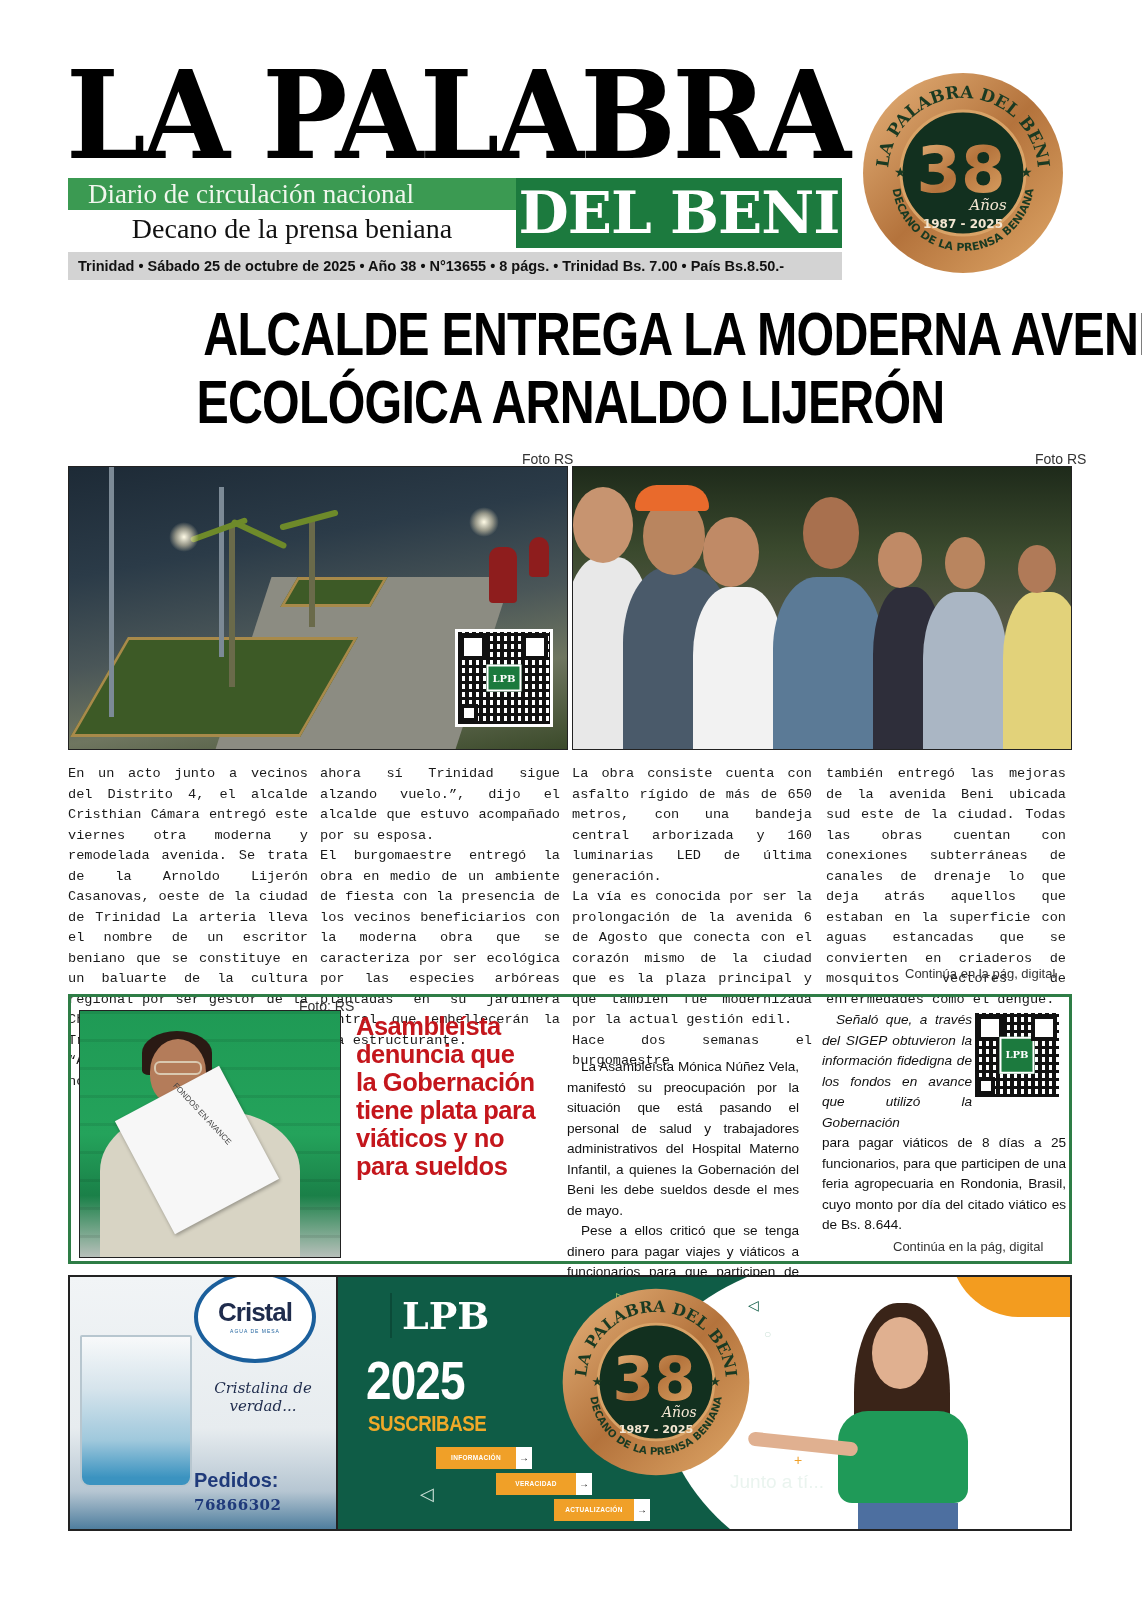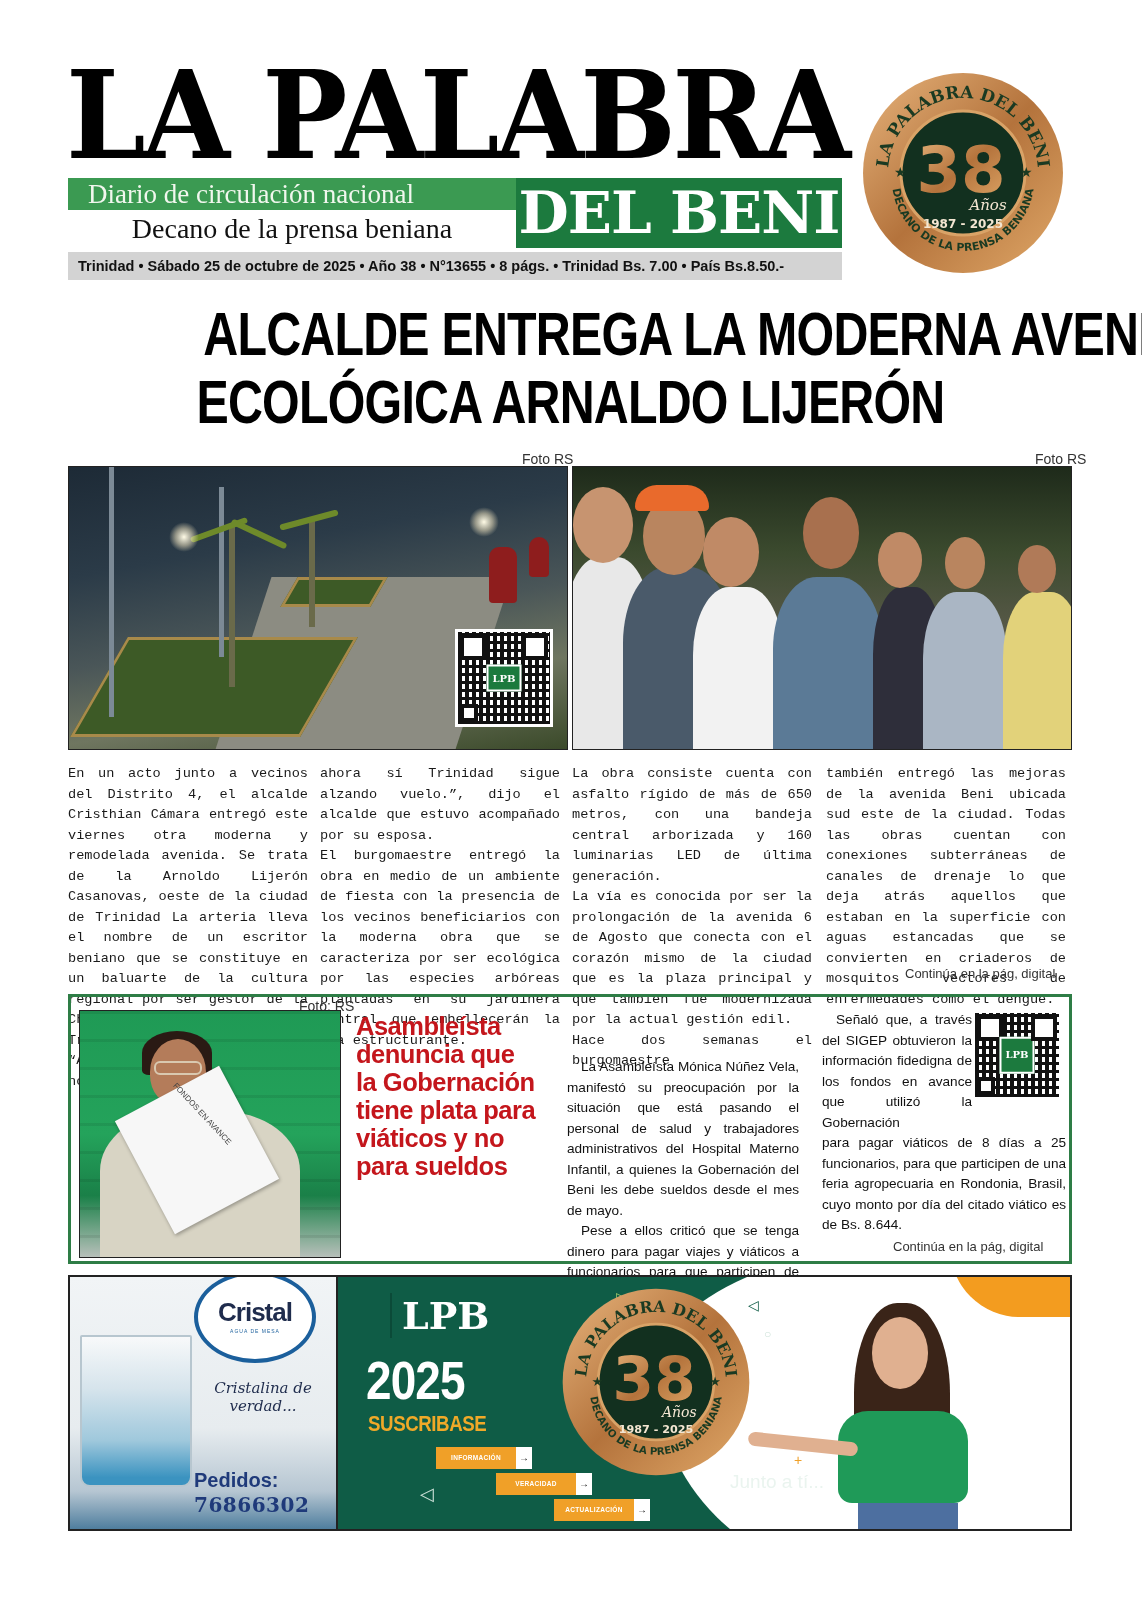--- a/index.html
+++ b/index.html
@@ -117,21 +117,21 @@
   .glasses { position: absolute; left: 74px; top: 50px; width: 48px; height: 14px; border: 2px solid #d9c8b0; border-radius: 6px; }
 
   .story2-title {
     position: absolute; left: 356px; top: 1012px; width: 185px;
     font-weight: bold; font-size: 25.5px; line-height: 28px; color: #c4161c;
     letter-spacing: -0.5px;
   }
   .story2-col1 { position: absolute; left: 567px; top: 1010px; width: 232px; font-size: 13.6px; line-height: 20.5px; text-align: justify; margin-top: 47px; }
   .story2-col1 p { text-indent: 14px; }
   .story2-col2 { position: absolute; left: 822px; top: 1010px; width: 244px; font-size: 13.6px; line-height: 20.5px; text-align: justify; }
-  .story2-col2 .narrow { width: 150px; }
+  .story2-col2 .narrow { width: 150px; font-style: italic; }
   .story2-col2 .narrow::first-line {}
 
   
   .ad-cristal {
     position: absolute; left: 68px; top: 1275px; width: 274px; height: 256px; border: 2px solid #222;
     background: linear-gradient(180deg, #f1f4f6 0%, #e7ecef 60%, #b6c6d2 85%, #4f7e9e 100%);
     overflow: hidden;
   }
   .glass {
     position: absolute; left: 10px; top: 58px; width: 112px; height: 152px;
@@ -142,21 +142,21 @@
     position: absolute; left: 124px; top: -6px; width: 122px; height: 92px;
     border: 4px solid #1b5f9c; border-radius: 50%; background: #fff; text-align: center;
   }
   .cristal-name { display: block; margin-top: 22px; font-weight: bold; font-size: 26px; color: #1f2c4d; letter-spacing: -1px; }
   .cristal-sub { display: block; font-size: 5px; color: #1b5f9c; letter-spacing: 1px; }
   .cristal-slogan {
     position: absolute; left: 140px; top: 102px; width: 106px; font-family: "DejaVu Serif", serif;
     font-style: italic; font-size: 15px; line-height: 18px; color: #1f2c4d; text-align: center;
   }
   .cristal-pedidos { position: absolute; left: 124px; top: 192px; font-family: Liberation Sans, sans-serif; font-weight: bold; font-size: 20px; color: #1f3a7a; line-height: 22px; }
-  .cristal-phone { position: absolute; left: 124px; top: 216px; font-family: "DejaVu Serif", serif; font-weight: bold; font-size: 20px; color: #1f3a7a; line-height: 24px; letter-spacing: 0.5px; }
+  .cristal-phone { position: absolute; left: 124px; top: 216px; font-family: "DejaVu Serif", serif; font-weight: bold; font-size: 15px; color: #1f3a7a; line-height: 24px; letter-spacing: 0.5px; }
 
   .ad-lpb {
     position: absolute; left: 336px; top: 1275px; width: 736px; height: 256px; border: 2px solid #222;
     background: #0f5c46; overflow: hidden;
   }
   .ad-lpb-white {
     position: absolute; left: 318px; top: -40px; width: 520px; height: 340px; background: #fff;
     border-radius: 60% 0 0 40% / 40% 0 0 60%;
   }
   .ad-lpb-orange { position: absolute; right: -30px; top: -30px; width: 150px; height: 70px; background: #f39c1f; border-radius: 0 0 0 80px; }

